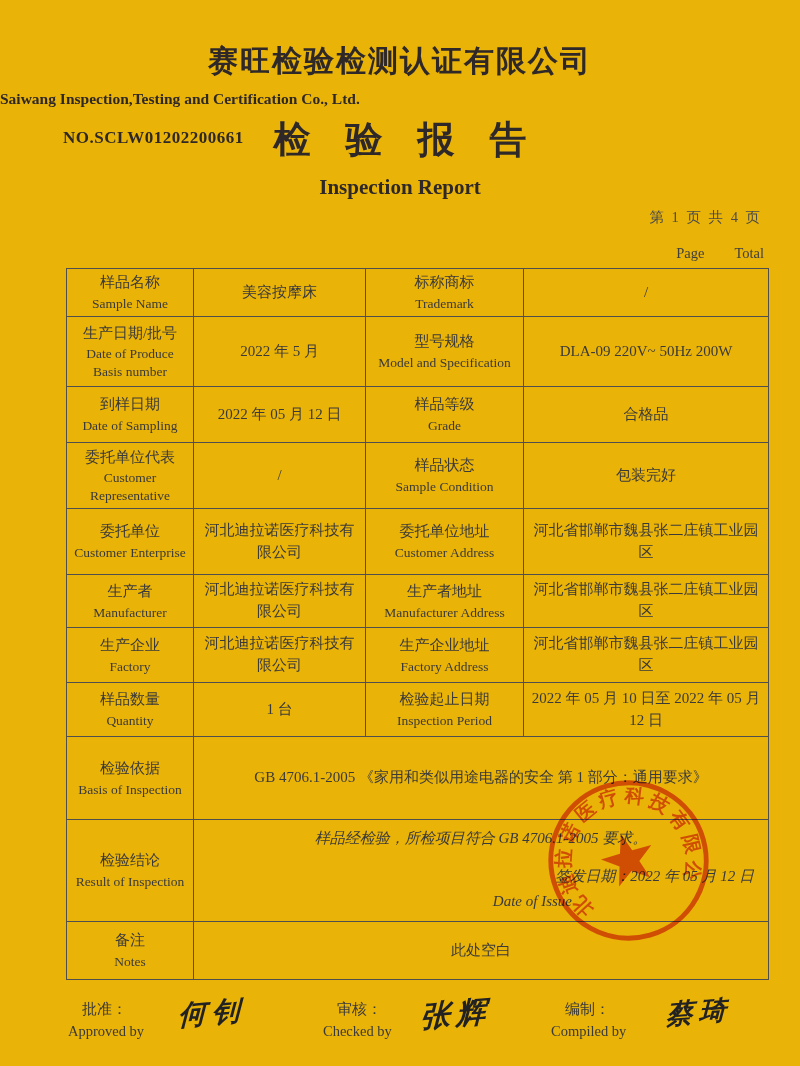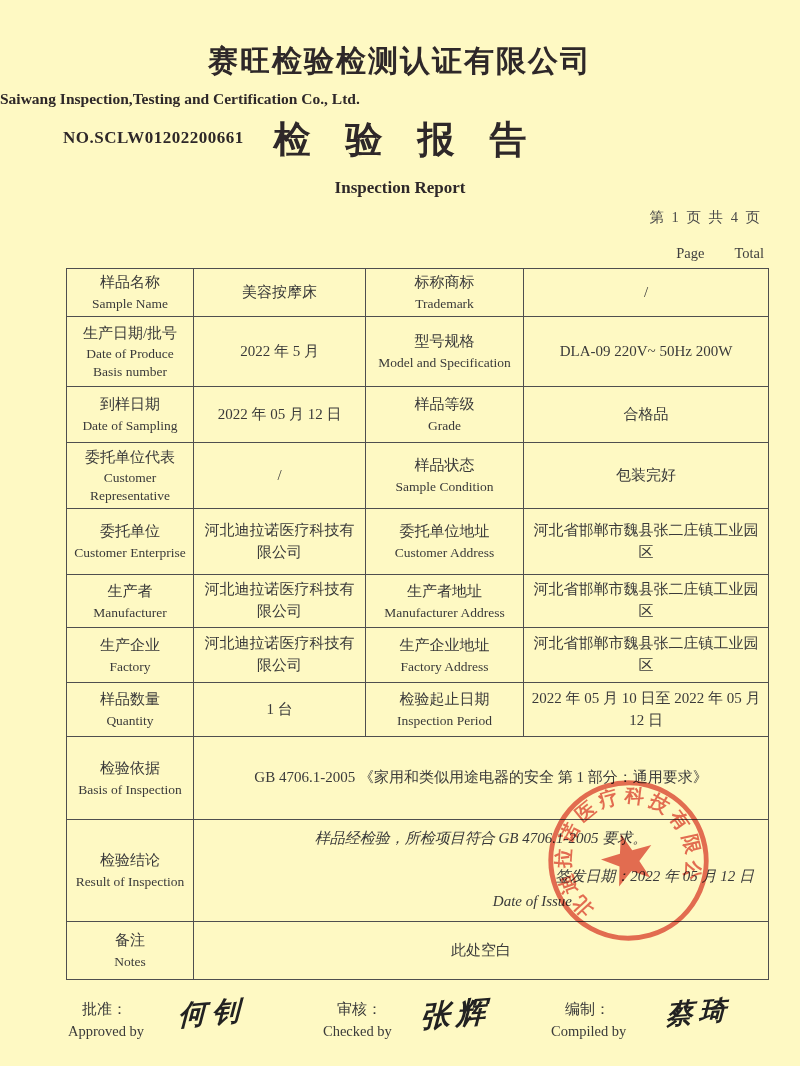--- a/index.html
+++ b/index.html
@@ -1,19 +1,19 @@
 <!DOCTYPE html>
 <html><head>
 <meta charset="utf-8">
 <style>
   html,body{margin:0;padding:0;background:#ffffff;}
   .page{
     position:relative;
     width:800px;height:1066px;
-    background:#fef9c3;
+    background:#eab308;
     font-family:"Liberation Serif","DejaVu Serif",serif;
     color:#333;
     overflow:hidden;
   }
   
   .company-cn{
     margin:0;padding-top:42px;
     text-align:center;
     font-family:"DejaVu Sans","Liberation Sans",sans-serif;
     font-size:30px;font-weight:bold;letter-spacing:2px;
@@ -30,21 +30,21 @@
   }
   .title-cn{
     position:absolute;left:0;right:0;top:0;
     text-align:center;
     font-family:"DejaVu Sans","Liberation Sans",sans-serif;
     font-size:37px;font-weight:bold;color:#2e2829;
     letter-spacing:35px;padding-left:35px;line-height:52px;
   }
   .title-en{
     text-align:center;margin-top:9px;
-    font-size:17px;font-weight:bold;color:#2e2829;line-height:25px;
+    font-size:21px;font-weight:bold;color:#2e2829;line-height:25px;
   }
   .page-info{
     width:702px;margin:8px auto 0 66px;
     text-align:right;color:#4a4a4a;
   }
   .page-info .cn-line{font-size:14.5px;letter-spacing:2px;padding-right:6px;}
   .page-info .en-line{
     font-size:14.5px;margin-top:18px;padding-right:4px;
     display:flex;justify-content:flex-end;gap:30px;color:#3f3f3f;
   }

